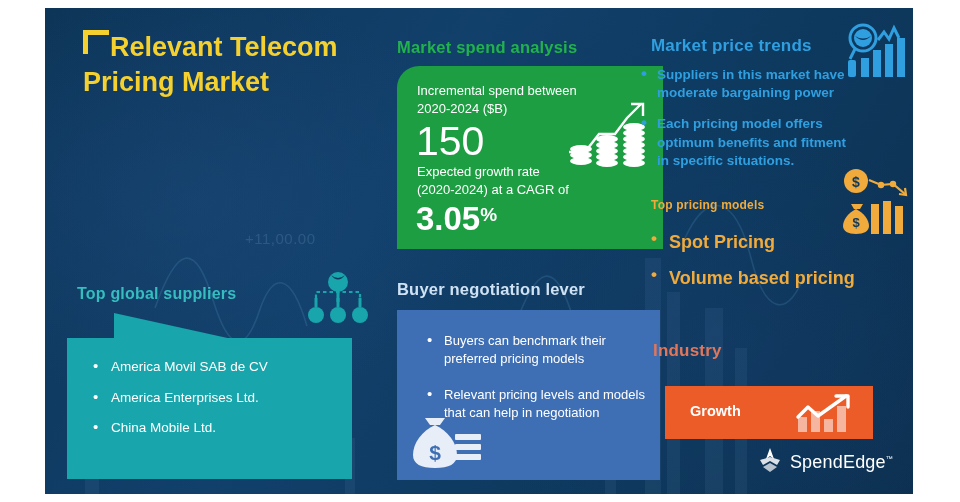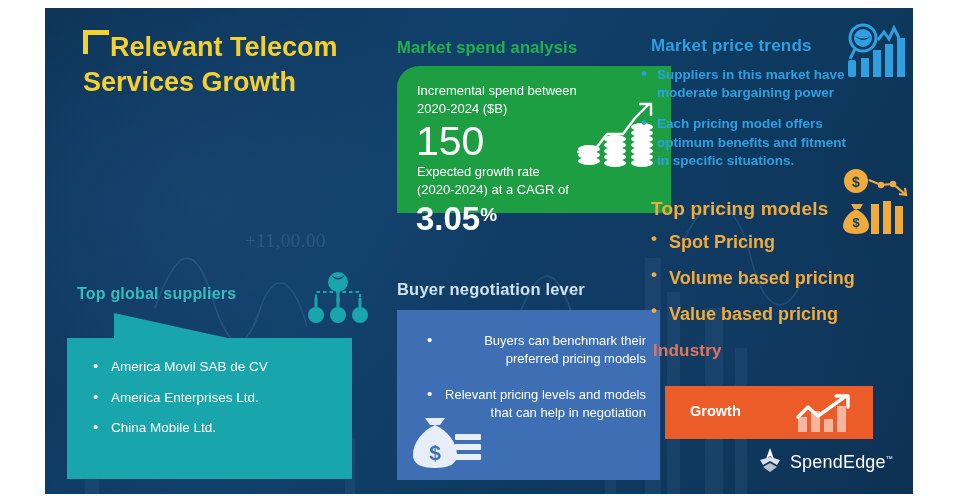--- a/index.html
+++ b/index.html
@@ -11,21 +11,21 @@
     position:absolute;left:45px;top:8px;width:868px;height:486px;
     background:
       radial-gradient(ellipse 420px 300px at 18% 40%, rgba(28,72,122,.55) 0%, rgba(28,72,122,0) 70%),
       radial-gradient(ellipse 380px 320px at 78% 70%, rgba(22,62,108,.45) 0%, rgba(22,62,108,0) 72%),
       linear-gradient(120deg,#0d3558 0%,#11406b 38%,#0e3a60 65%,#0c3050 100%);
     overflow:hidden;
   }
   .board .bg-svg{position:absolute;inset:0;width:100%;height:100%;}
   .watermark{
     position:absolute;left:200px;top:222px;color:rgba(160,200,235,.17);
-    font-size:19px;letter-spacing:.5px;font-family:Liberation Serif, serif;
+    font-size:15px;letter-spacing:.5px;font-family:Liberation Sans, sans-serif;
   }
 
   
   .hdr{font-weight:bold;letter-spacing:.2px;}
 
   
   .title{
     position:absolute;left:38px;top:22px;width:300px;
     color:#f5d130;font-size:27px;font-weight:bold;line-height:1.3;
   }
@@ -52,53 +52,53 @@
   .sup-list li{
     color:#ffffff;font-size:13.5px;line-height:1;margin-bottom:17px;position:relative;padding-left:18px;
   }
   .sup-list li:before{content:"•";position:absolute;left:0;top:-2px;color:#ffffff;font-size:15px;}
 
   .globe-icon{position:absolute;left:262px;top:262px;}
 
   
   .spend-hdr{position:absolute;left:352px;top:30px;color:#22b24c;font-size:16.5px;}
   .spend-panel{
-    position:absolute;left:352px;top:58px;width:266px;height:147px;
-    background:#1e9e43;border-top-left-radius:22px;padding-left:8px;
+    position:absolute;left:352px;top:58px;width:266px;height:183px;
+    background:#1e9e43;border-top-left-radius:22px;
   }
   .sp-line{position:absolute;left:20px;color:#ffffff;font-size:13px;line-height:1.35;}
   .sp-l1{top:16px;}
   .sp-big{position:absolute;left:19px;top:55px;color:#ffffff;font-size:41px;font-weight:normal;line-height:1;}
   .sp-l2{top:97px;}
   .sp-big2{position:absolute;left:19px;top:136px;color:#ffffff;font-size:33px;font-weight:bold;line-height:1;}
   .sp-big2 .pct{font-size:19px;vertical-align:9px;}
   .coins-icon{position:absolute;right:12px;top:28px;}
 
   .buy-hdr{position:absolute;left:352px;top:272px;color:#cfe2f3;font-size:16.5px;}
   .buy-panel{
     position:absolute;left:352px;top:302px;width:263px;height:170px;background:#3e6fb5;
   }
-  .buy-list{list-style:none;margin:0;padding:22px 14px 0 30px;text-align:right;}
+  .buy-list{list-style:none;margin:0;padding:22px 14px 0 30px;}
   .buy-list li{
     color:#ffffff;font-size:13px;line-height:1.35;margin-bottom:19px;position:relative;padding-left:17px;
   }
   .buy-list li:before{content:"•";position:absolute;left:0;top:-2px;color:#ffffff;font-size:15px;}
   .bag-icon{position:absolute;left:8px;bottom:6px;}
 
   
   .mpt-hdr{position:absolute;left:606px;top:28px;color:#2f9fe0;font-size:17px;}
   .mpt-list{position:absolute;left:596px;top:58px;width:215px;list-style:none;margin:0;padding:0;}
   .mpt-list li{
     color:#2f9fe0;font-size:13.5px;font-weight:bold;line-height:1.35;margin-bottom:13px;
     position:relative;padding-left:16px;
   }
   .mpt-list li:before{content:"•";position:absolute;left:0;top:-3px;color:#2f9fe0;font-size:17px;}
   .trend-icon{position:absolute;left:800px;top:14px;}
 
-  .tpm-hdr{position:absolute;left:606px;top:190px;color:#f0ab3c;font-size:19px;}
+  .tpm-hdr{position:absolute;left:606px;top:190px;color:#f0ab3c;font-size:12px;}
   .tpm-list{position:absolute;left:606px;top:225px;list-style:none;margin:0;padding:0;}
   .tpm-list li{
     color:#f0ab3c;font-size:18px;font-weight:bold;line-height:1;margin-bottom:18px;
     position:relative;padding-left:18px;
   }
   .tpm-list li:before{content:"•";position:absolute;left:0;top:-3px;color:#f0ab3c;font-size:17px;}
   .bag-chart-icon{position:absolute;left:798px;top:160px;}
 
   .ind-hdr{position:absolute;left:608px;top:333px;color:#e1775a;font-size:17px;}
   .growth-bar{
@@ -134,21 +134,21 @@
       </g>
       <g fill="rgba(150,200,240,.06)">
         <text x="640" y="420" font-size="30" font-family="Liberation Sans">0</text>
         <text x="690" y="420" font-size="30" font-family="Liberation Sans">0</text>
       </g>
     </svg>
     <div class="watermark">+11,00.00</div>
 
     <div class="title">
       <span class="bracket"></span><span>Relevant Telecom</span>
-      <span class="title-l2">Services Growth</span>
+      <span class="title-l2">Pricing Market</span>
     </div>
 
     <div class="sup-hdr hdr">Top global suppliers</div>
 
     <div class="globe-icon">
       <svg width="62" height="56" viewBox="0 0 62 56">
         <g fill="#18a5ab">
           <circle cx="31" cy="12" r="10"></circle>
           <path d="M24 5 q7 6 14 0 q-7 9 -14 0" fill="#0e3a60"></path>
           <rect x="29.5" y="22" width="3" height="10"></rect>
@@ -255,21 +255,20 @@
           <rect x="52" y="16" width="8" height="39"></rect>
         </g>
         <path d="M10 14 q8 5 16 0 q-8 8 -16 0" fill="#0e3a60"></path>
       </svg>
     </div>
 
     <div class="tpm-hdr hdr">Top pricing models</div>
     <ul class="tpm-list">
       <li>Spot Pricing</li>
       <li>Volume based pricing</li>
-      <li>Value based pricing</li>
     </ul>
     <div class="bag-chart-icon">
       <svg width="70" height="66" viewBox="0 0 70 66">
         <g fill="#f0ab3c">
           <circle cx="13" cy="13" r="12"></circle>
         </g>
         <text x="13" y="19" font-size="14" font-weight="bold" fill="#0e3a60" text-anchor="middle" font-family="Liberation Sans">$</text>
         <g stroke="#f0ab3c" stroke-width="2.2" fill="none">
           <path d="M26 12 L38 17 L50 16 L62 26"></path>
           <path d="M56 26 L63 27 L62 20"></path>

